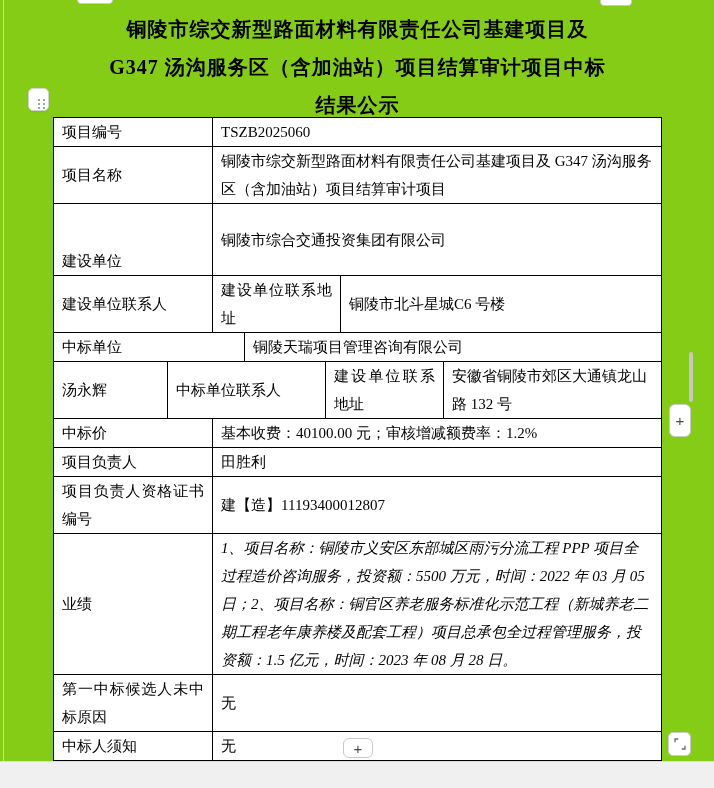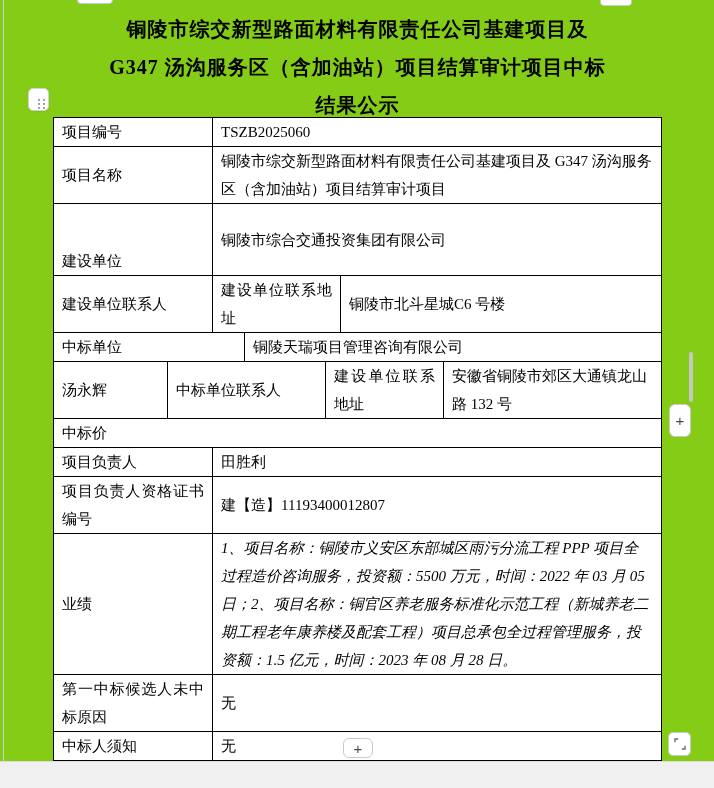--- a/index.html
+++ b/index.html
@@ -140,20 +140,23 @@
           <span>建设单位联系地址</span>
         </div>
         <div class="t-cell" style="flex: 1 1 0%;">
           <span>安徽省铜陵市郊区大通镇龙山路 132 号</span>
         </div>
       </div>
       <div class="t-row">
         <div class="t-cell t-label" style="width: 158px;">
           <span>中标价</span>
         </div>
+        <div class="t-cell" style="flex: 1 1 0%;">
+          <span>基本收费：40100.00 元；审核增减额费率：1.2%</span>
+        </div>
       </div>
       <div class="t-row">
         <div class="t-cell t-label" style="width: 158px; justify-content: flex-end;">
           <span>项目负责人</span>
         </div>
         <div class="t-cell" style="flex: 1 1 0%;">
           <span>田胜利</span>
         </div>
       </div>
       <div class="t-row">

